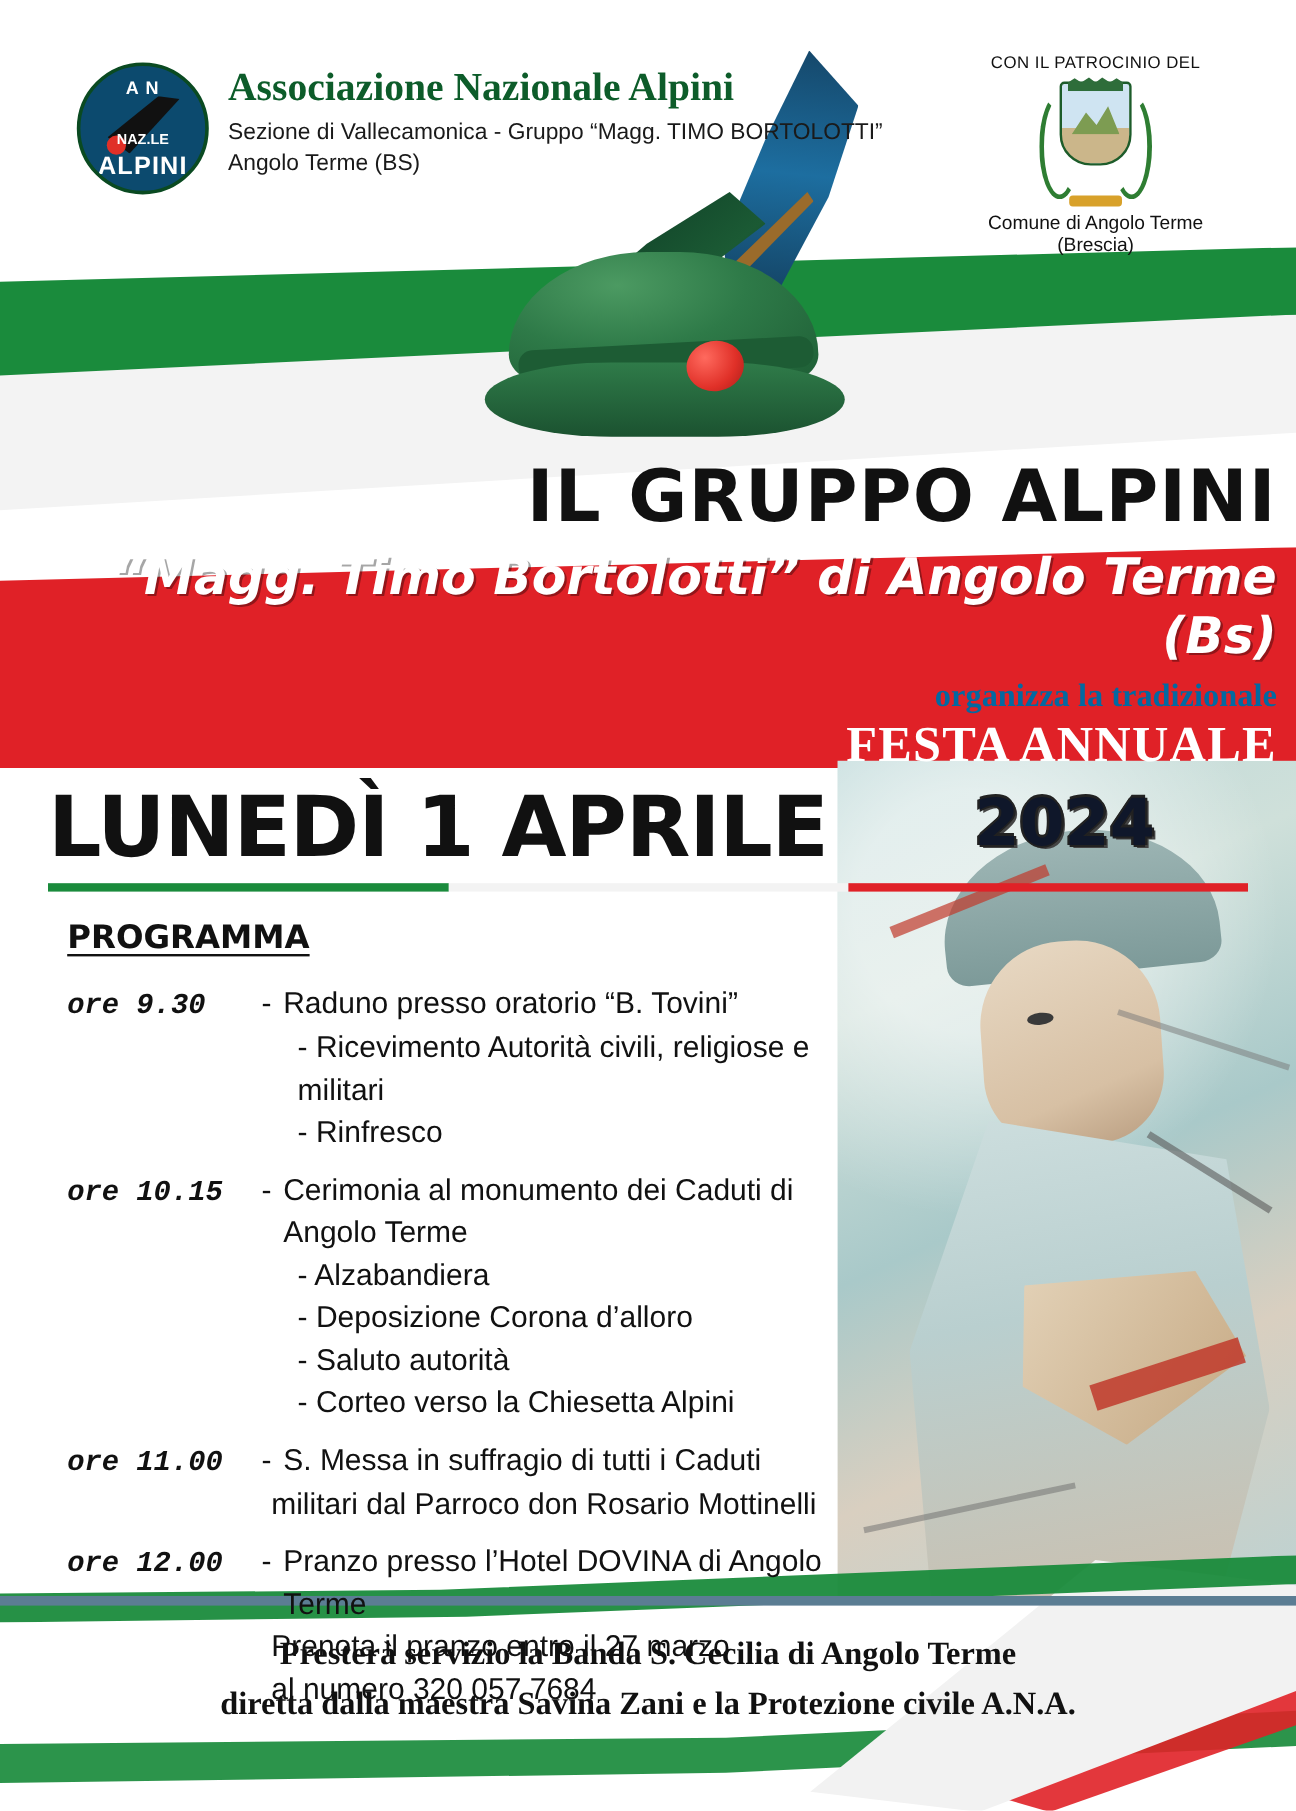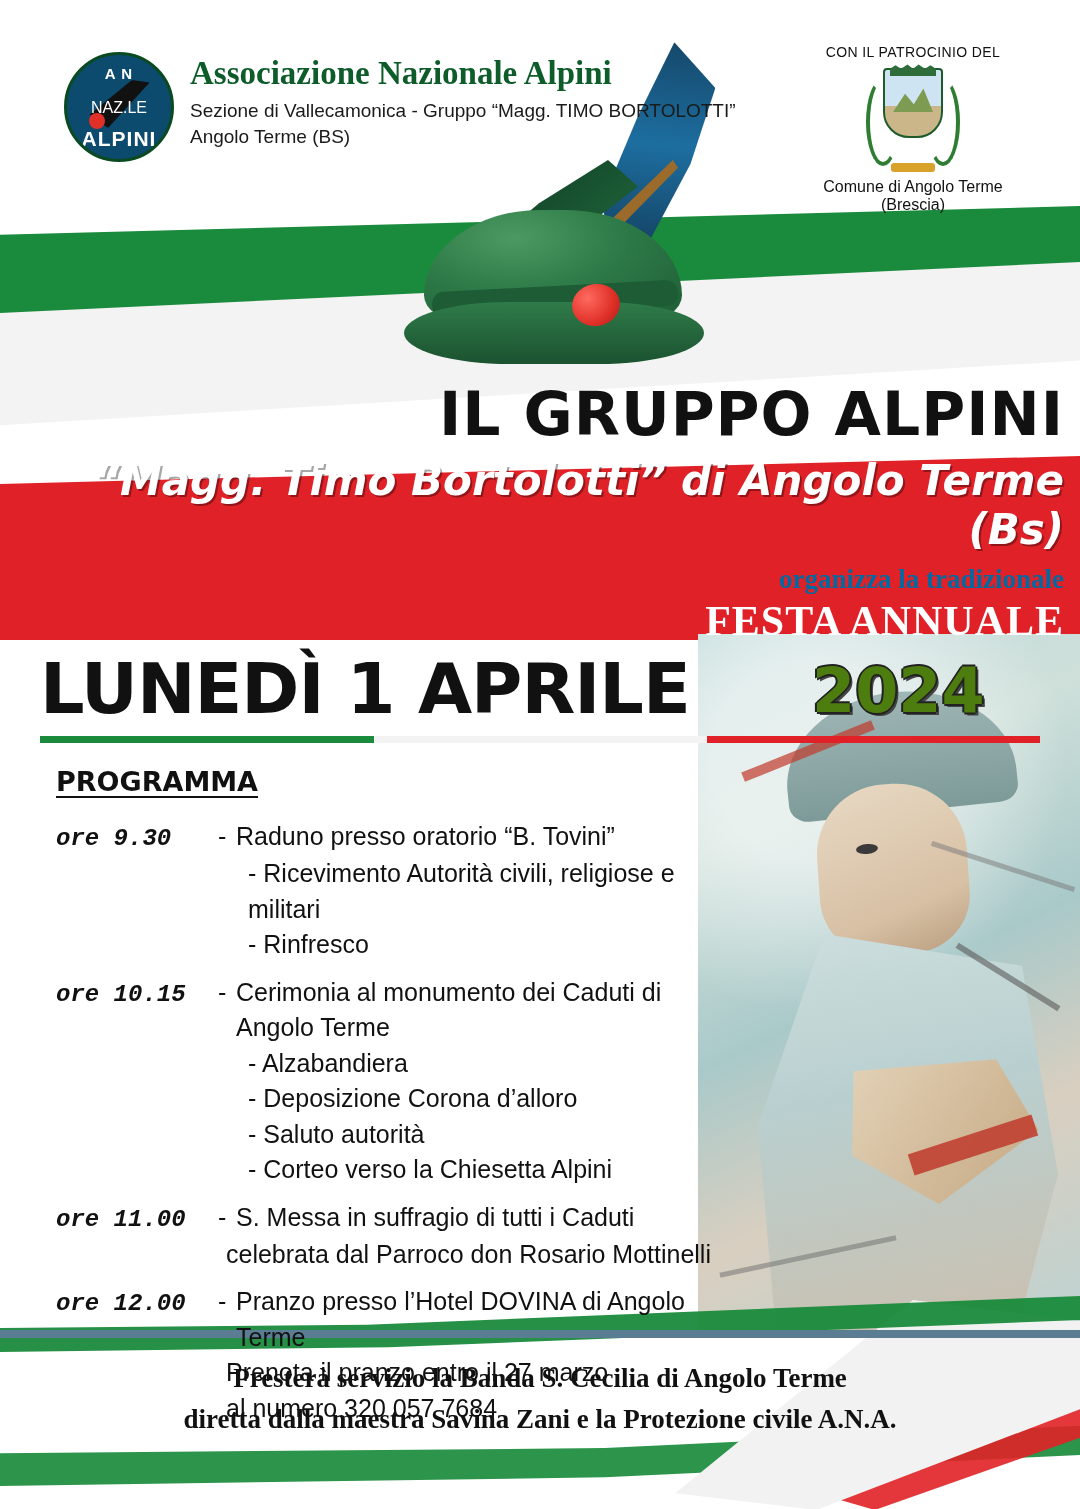--- a/index.html
+++ b/index.html
@@ -48,25 +48,25 @@
     position: absolute;
     bottom: 8px; left: 0; width: 100%;
     text-align: center;
     color: #ffffff;
     font-size: 21px;
     font-weight: bold;
     letter-spacing: 1px;
   }
   .ana-logo .ana-mid {
     position: absolute;
-    top: 44px; left: 0; width: 100%;
+    top: 54px; left: 0; width: 100%;
     text-align: center;
     color: #ffffff;
-    font-size: 16px;
-    font-weight: normal;
+    font-size: 12px;
+    font-weight: bold;
   }
   .ana-logo .ana-feather {
     position: absolute;
     top: 26px; left: 22px;
     width: 62px; height: 46px;
     background: #111;
     clip-path: polygon(0% 68%, 72% 0%, 100% 8%, 28% 100%);
     transform: rotate(-4deg);
   }
   .ana-logo .ana-dot {
@@ -313,22 +313,22 @@
     font-weight: bold;
     font-size: 70px;
     color: #111111;
     letter-spacing: -1px;
   }
   .date-year {
     position: absolute;
     left: 812px; top: 14px;
     font-family: "DejaVu Sans", sans-serif;
     font-weight: bold;
-    font-size: 62px;
-    color: #4d7c0f;
+    font-size: 54px;
+    color: #0f172a;
     text-shadow: 2px 0 0 #222, -2px 0 0 #222, 0 2px 0 #222, 0 -2px 0 #222, 3px 3px 0 #444;
     letter-spacing: 0px;
     text-align: right;
   }
   .tricolor-rule {
     position: absolute;
     left: 40px; top: 736px;
     width: 1000px; height: 7px;
     z-index: 40;
     display: flex;
@@ -632,21 +632,21 @@
           <div class="prog-sub">- Deposizione Corona d’alloro</div>
           <div class="prog-sub">- Saluto autorità</div>
           <div class="prog-sub">- Corteo verso la Chiesetta Alpini</div>
         </div>
         <div class="prog-group">
           <div class="prog-line">
             <div class="prog-time right">ore 11.00</div>
             <div class="prog-dash">-</div>
             <div class="prog-text">S. Messa in suffragio di tutti i Caduti</div>
           </div>
-          <div class="prog-cont">celebrata dal Parroco don Rosario Mottinelli</div>
+          <div class="prog-cont">militari dal Parroco don Rosario Mottinelli</div>
         </div>
         <div class="prog-group">
           <div class="prog-line">
             <div class="prog-time right">ore 12.00</div>
             <div class="prog-dash">-</div>
             <div class="prog-text">Pranzo presso l’Hotel DOVINA di Angolo Terme</div>
           </div>
           <div class="prog-cont">Prenota il pranzo entro il 27 marzo</div>
           <div class="prog-cont">al numero 320 057 7684</div>
         </div>

